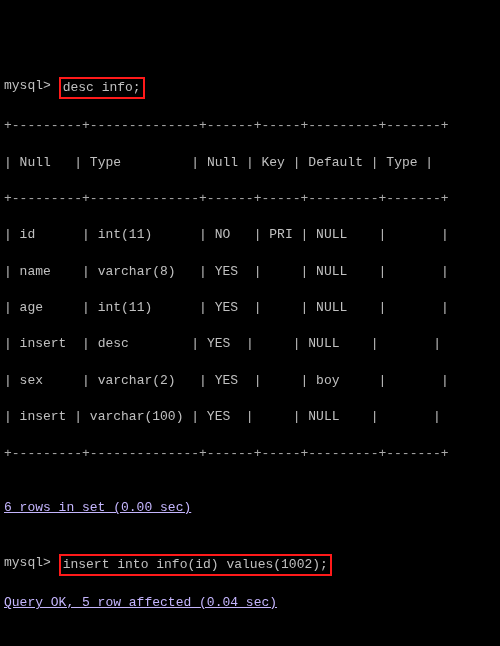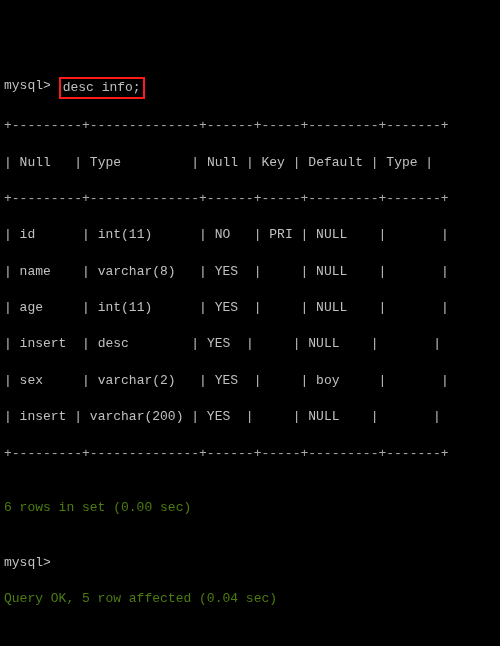--- a/index.html
+++ b/index.html
@@ -16,43 +16,43 @@
     overflow: hidden;
   }
   .prompt-line { display: flex; align-items: flex-start; }
   .prompt { color: #c0c0c0; text-align: center; }
   .highlight {
     border: 2px solid #ff1a1a;
     padding: 0 2px;
     display: inline-block;
   }
   .table-border { color: #aaa; }
-  .response { color: #4d7c0f; }
+  .response { color: #c4b5fd; text-decoration: underline; }
 </style>
 </head>
 <body>
 
 
 
 <div class="prompt-line"><span class="prompt">mysql&gt;</span><span> </span><span class="highlight">desc info;</span></div>
 <div class="table-border">+---------+--------------+------+-----+---------+-------+</div>
 <div>| <span>Null</span>   | <span>Type</span>         | <span>Null</span> | <span>Key</span> | <span>Default</span> | <span>Type</span> |</div>
 <div class="table-border">+---------+--------------+------+-----+---------+-------+</div>
 <div>| <span>id</span>      | <span>int(11)</span>      | <span>NO</span>   | <span>PRI</span> | <span>NULL</span>    |       |</div>
 <div>| <span>name</span>    | <span>varchar(8)</span>   | <span>YES</span>  |     | <span>NULL</span>    |       |</div>
 <div>| <span>age</span>     | <span>int(11)</span>      | <span>YES</span>  |     | <span>NULL</span>    |       |</div>
 <div>| <span>insert</span>  | <span>desc</span>        | <span>YES</span>  |     | <span>NULL</span>    |       |</div>
 <div>| <span>sex</span>     | <span>varchar(2)</span>   | <span>YES</span>  |     | <span>boy</span>     |       |</div>
-<div>| <span>insert</span> | <span>varchar(200)</span> | <span>YES</span>  |     | <span>NULL</span>    |       |</div>
+<div>| <span>insert</span> | <span>varchar(100)</span> | <span>YES</span>  |     | <span>NULL</span>    |       |</div>
 <div class="table-border">+---------+--------------+------+-----+---------+-------+</div>
 <div class="response">
 <span>6 rows in set (0.00 sec)</span>
 
 </div>
-<div class="prompt-line"><span class="prompt">mysql&gt;</span><span> </span></div>
+<div class="prompt-line"><span class="prompt">mysql&gt;</span><span> </span><span class="highlight">insert into info(id) values(1002);</span></div>
 <div class="response">Query OK, 5 row affected (0.04 sec)</div>
 <div> </div>
 
 
 
 
 
 
 
 

